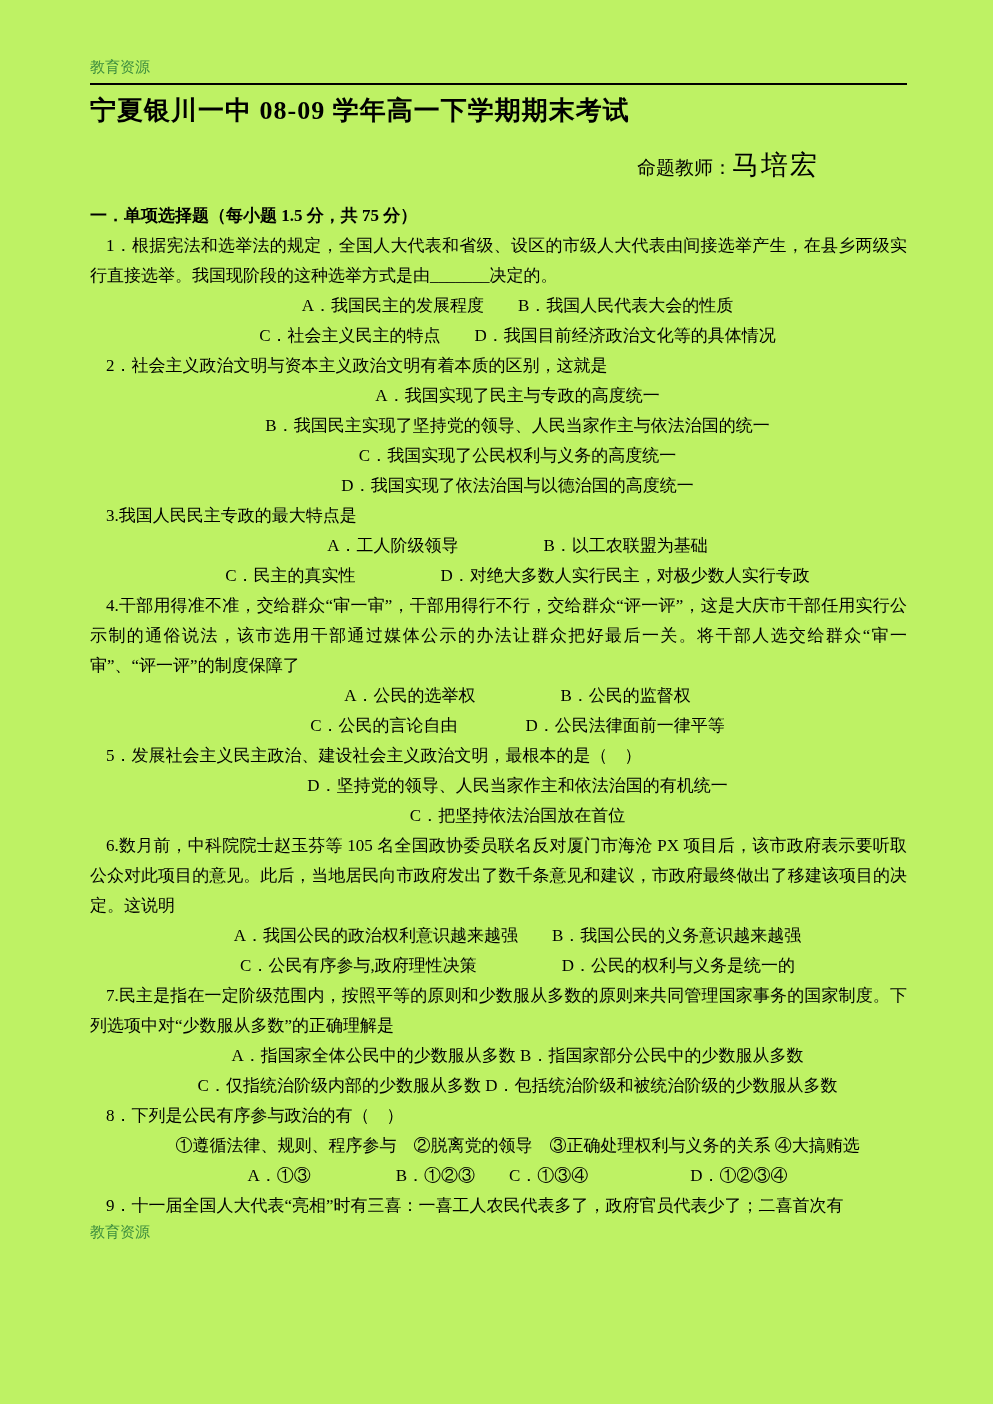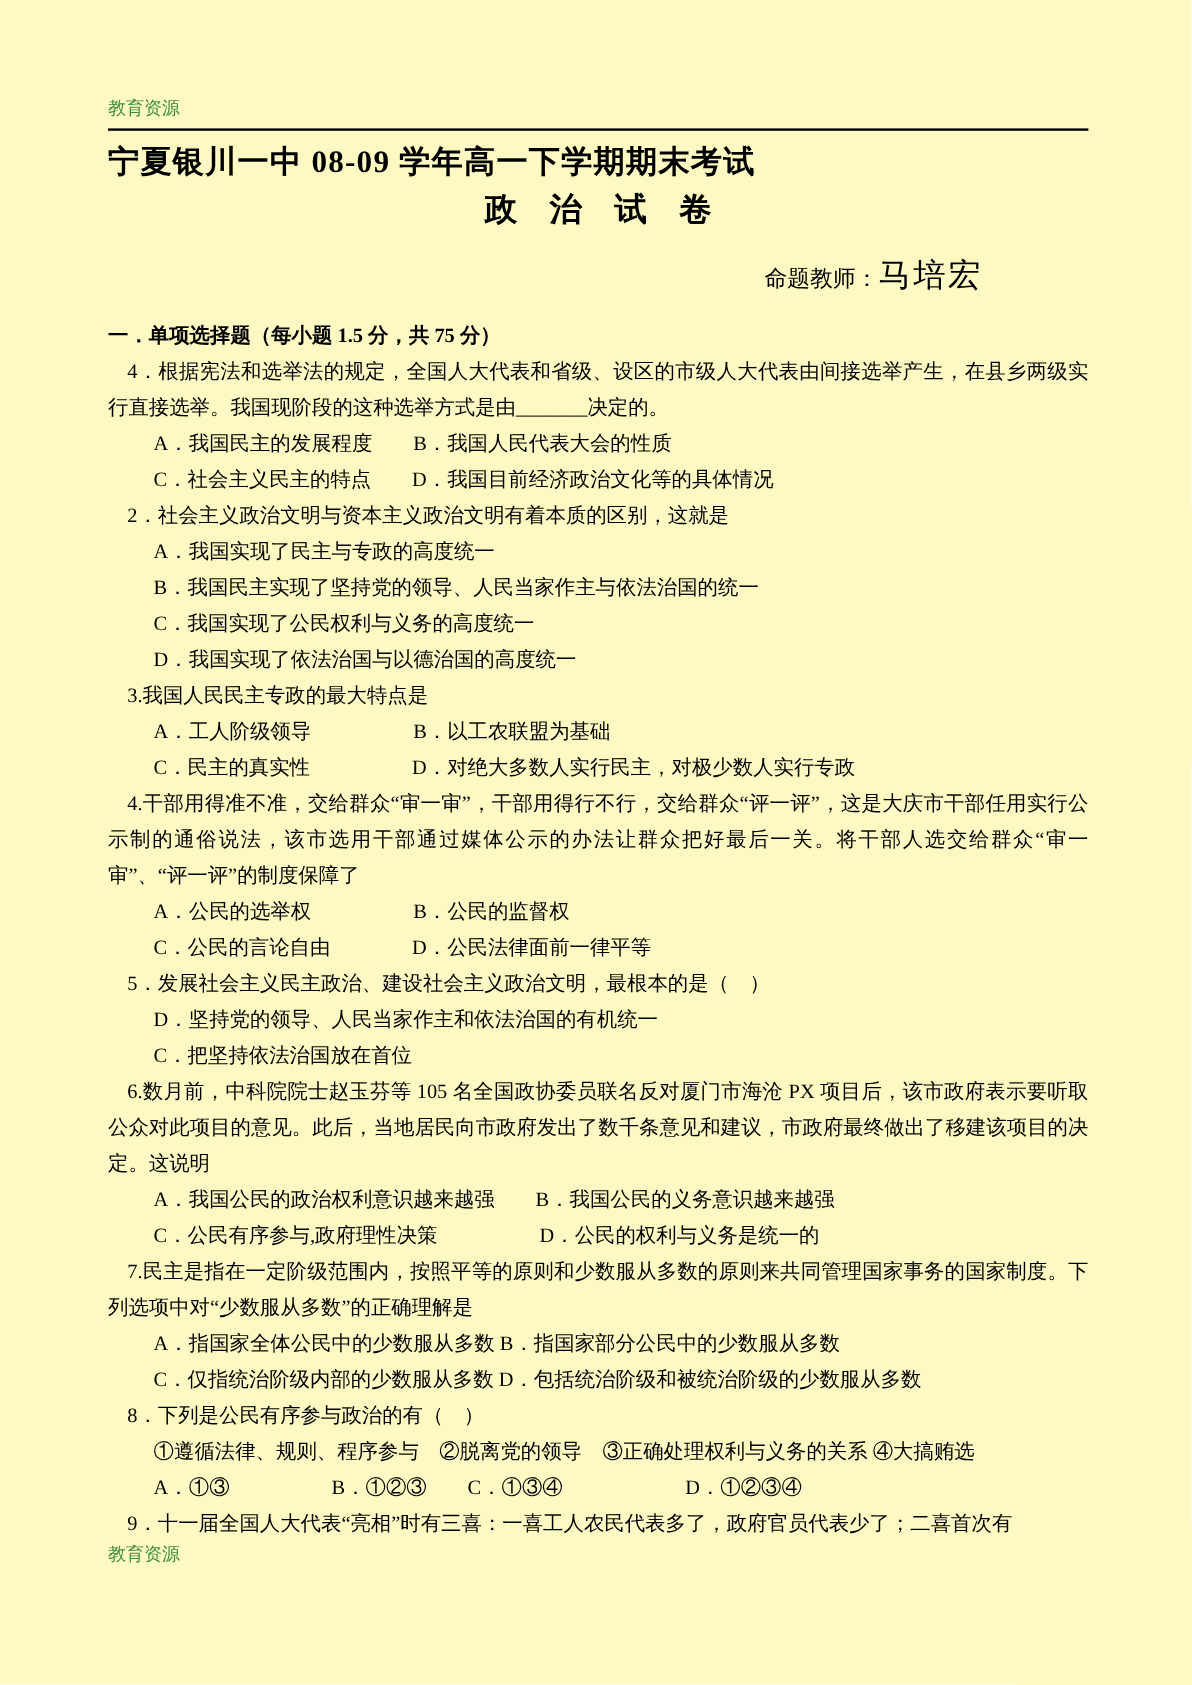--- a/index.html
+++ b/index.html
@@ -4,23 +4,23 @@
 <style>
   html, body {
     margin: 0;
     padding: 0;
     background: #ffffff;
   }
   .page {
     position: relative;
     width: 993px;
     height: 1404px;
-    background: #fef9c3;
+    background: #bef264;
     box-sizing: border-box;
-    padding: 80px 86px 0 90px;
+    padding: 56px 86px 0 90px;
     font-family: "Liberation Serif", "DejaVu Serif", serif;
     font-size: 17px;
     line-height: 30px;
     color: #000000;
     overflow: hidden;
   }
   .watermark {
     color: var(--wm-color, #3E8E3E);
     font-size: 15px;
     line-height: 22px;
@@ -69,46 +69,46 @@
   #questions p {
     margin: 0;
     line-height: 30px;
   }
   .q-stem {
     text-indent: 16px;
     text-align: justify;
   }
   .q-opt {
     padding-left: 38px;
+    text-align: center;
   }
   .watermark.bottom {
     margin-top: 0;
   }
 </style>
 </head>
 <body>
 
 <div class="page">
 
   <div class="watermark top">教育资源</div>
 
   <hr class="header-rule">
 
   <h1 class="title">宁夏银川一中 08-09 学年高一下学期期末考试</h1>
 
-  <h2 class="subtitle">政　治　试　卷</h2>
 
   <div class="teacher-line">
     <span class="teacher-label">命题教师：</span><span class="teacher-name">马培宏</span>
   </div>
 
   <div class="section-heading">一．单项选择题（每小题 1.5 分，共 75 分）</div>
 
   <div id="questions">
-      <p class="q-stem">4．根据宪法和选举法的规定，全国人大代表和省级、设区的市级人大代表由间接选举产生，在县乡两级实行直接选举。我国现阶段的这种选举方式是由_______决定的。</p>
+      <p class="q-stem">1．根据宪法和选举法的规定，全国人大代表和省级、设区的市级人大代表由间接选举产生，在县乡两级实行直接选举。我国现阶段的这种选举方式是由_______决定的。</p>
       <p class="q-opt">A．我国民主的发展程度　　B．我国人民代表大会的性质</p>
       <p class="q-opt">C．社会主义民主的特点　　D．我国目前经济政治文化等的具体情况</p>
       <p class="q-stem">2．社会主义政治文明与资本主义政治文明有着本质的区别，这就是</p>
       <p class="q-opt">A．我国实现了民主与专政的高度统一</p>
       <p class="q-opt">B．我国民主实现了坚持党的领导、人民当家作主与依法治国的统一</p>
       <p class="q-opt">C．我国实现了公民权利与义务的高度统一</p>
       <p class="q-opt">D．我国实现了依法治国与以德治国的高度统一</p>
       <p class="q-stem">3.我国人民民主专政的最大特点是</p>
       <p class="q-opt">A．工人阶级领导　　　　　B．以工农联盟为基础</p>
       <p class="q-opt">C．民主的真实性　　　　　D．对绝大多数人实行民主，对极少数人实行专政</p>

